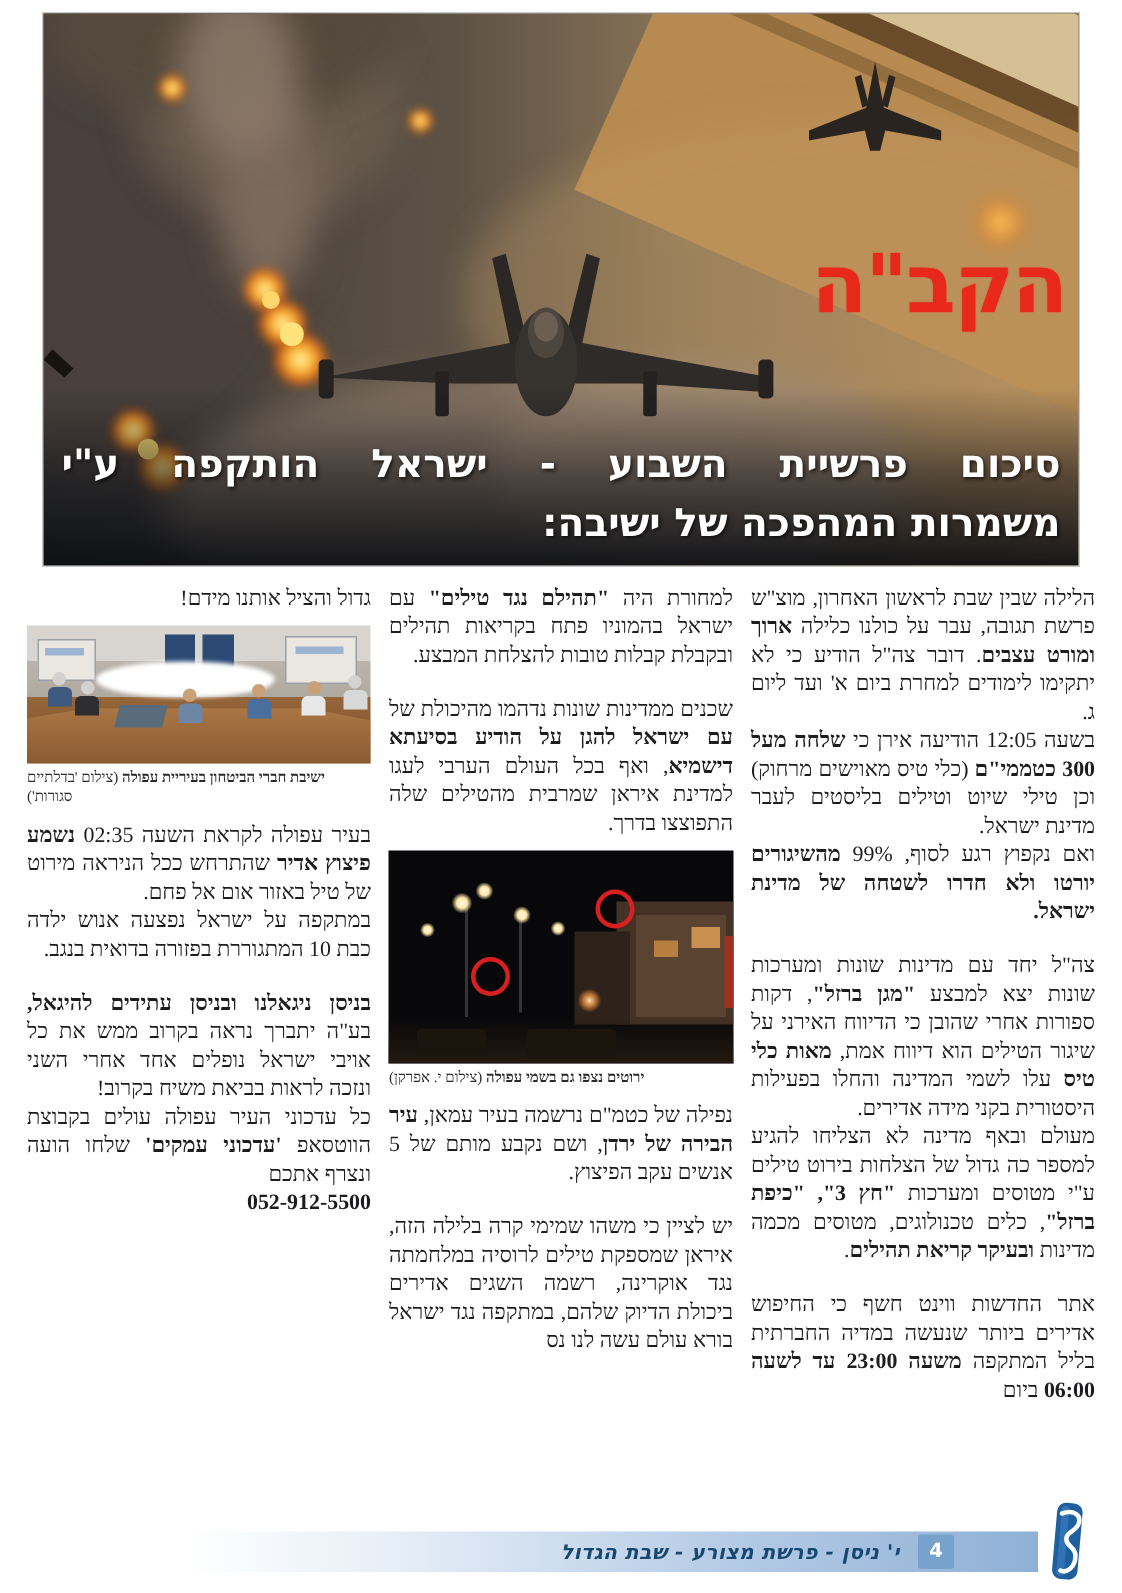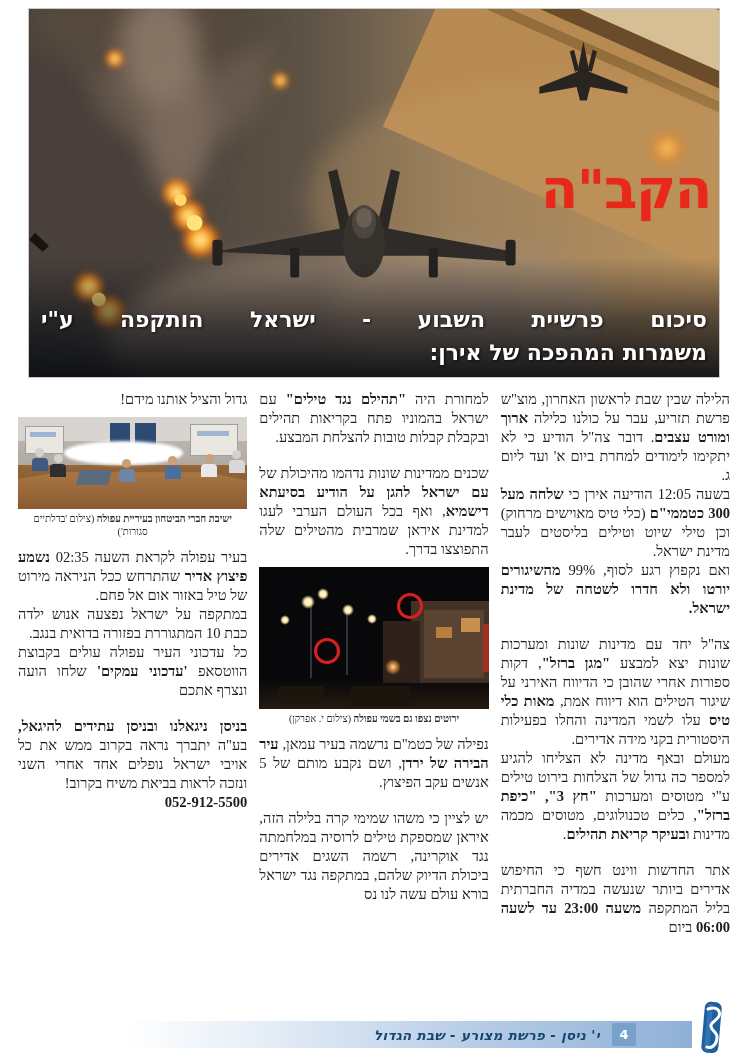--- a/index.html
+++ b/index.html
@@ -20,40 +20,40 @@
   .headline {
     position:absolute; top:148px; right:8px; left:8px;
     text-align:right; color:#e8281b;
     font-family:"DejaVu Sans","Liberation Sans",sans-serif;
     font-weight:800; font-size:54px; line-height:1.22; letter-spacing:-1px;
     text-shadow:0 0 1px #e8281b;
   }
   .subtitle {
     position:absolute; bottom:8px; right:12px; left:12px;
     color:#ffffff; font-family:"DejaVu Sans","Liberation Sans",sans-serif;
-    font-weight:700; font-size:22px; line-height:1.5;
+    font-weight:700; font-size:26px; line-height:1.5;
     text-shadow:1px 1px 3px rgba(0,0,0,.75);
   }
   .subtitle .l1 { text-align:justify; text-align-last:justify; }
   .subtitle .l2 { text-align:left; direction:rtl; text-align:right; }
 
   
   .article {
     position:absolute; top:390px; left:18px; right:18px; bottom:44px;
     display:grid; grid-template-columns:repeat(3,1fr); column-gap:12px;
     direction:rtl; overflow:hidden;
   }
   .col { font-size:14.6px; line-height:19px;font-family:Liberation Serif, serif; }
   .para { text-align:justify; margin:0; }
   .para.gap { margin-top:17px; }
   .para b { font-weight:700; }
 
   .photo { position:relative; width:100%; margin-top:8px; overflow:hidden; }
   .photo-caption { font-size:10px; line-height:13px; margin:3px 0 10px 0; color:#2a2a2a; }
-  .photo-caption .para { text-align:center; }
+  .photo-caption .para { text-align:left; }
 
   
   .photo-meeting { height:92px; background:linear-gradient(#d8d5d0 0%,#d8d5d0 26%,#bab4ac 26%,#b0a9a0 52%,#96653a 52%,#7c5028 100%); }
   .pm-door { position:absolute; background:#2c4a74; }
   .pm-screen { position:absolute; background:#e9e7e0; border:1px solid #9aa0a6; }
   .pm-screen .slide { position:absolute; left:12%; top:20%; width:70%; height:18%; background:#9db4d2; }
   .pm-blur { position:absolute; left:20%; top:26%; width:52%; height:26%; background:#ffffff; border-radius:50%; filter:blur(1.5px); }
   .pm-table { position:absolute; bottom:0; left:0; width:100%; height:40%; background:linear-gradient(#aa7644,#8a5a30); clip-path:polygon(0 18%,18% 0,82% 0,100% 22%,100% 100%,0 100%); }
   .pm-laptop { position:absolute; left:26%; bottom:26%; width:14%; height:16%; background:#5a6b7c; transform:skewX(-14deg); }
   .person { position:absolute; }
@@ -169,29 +169,29 @@
         <ellipse cx="0" cy="-18" rx="8" ry="10" fill="#6a5f52"></ellipse>
       </g>
       <rect x="0" y="250" width="692" height="120" fill="url(#fadeBottom)"></rect>
     </svg>
 
     <div class="headline">
       <div>הקב"ה</div>
     </div>
     <div class="subtitle">
       <div class="l1">סיכום פרשיית השבוע - ישראל הותקפה ע"י</div>
-      <div class="l2">משמרות המהפכה של אירן:</div>
+      <div class="l2">משמרות המהפכה של ישיבה:</div>
     </div>
   </div>
 
   <div class="article">
 
     <div class="col">
       <div>
-          <p class="para"><span>הלילה שבין שבת לראשון האחרון, מוצ"ש פרשת תזריע, עבר על כולנו כלילה </span><b>ארוך ומורט עצבים</b><span>. דובר צה"ל הודיע כי לא יתקימו לימודים למחרת ביום א' ועד ליום ג.</span></p>
+          <p class="para"><span>הלילה שבין שבת לראשון האחרון, מוצ"ש פרשת תגובה, עבר על כולנו כלילה </span><b>ארוך ומורט עצבים</b><span>. דובר צה"ל הודיע כי לא יתקימו לימודים למחרת ביום א' ועד ליום ג.</span></p>
           <p class="para"><span>בשעה 12:05 הודיעה אירן כי </span><b>שלחה מעל 300 כטממי"ם</b><span> (כלי טיס מאוישים מרחוק) וכן טילי שיוט וטילים בליסטים לעבר מדינת ישראל.</span></p>
           <p class="para"><span>ואם נקפוץ רגע לסוף, 99% </span><b>מהשיגורים יורטו ולא חדרו לשטחה של מדינת ישראל.</b></p>
           <p class="para gap"><span>צה"ל יחד עם מדינות שונות ומערכות שונות יצא למבצע </span><b>"מגן ברזל"</b><span>, דקות ספורות אחרי שהובן כי הדיווח האירני על שיגור הטילים הוא דיווח אמת, </span><b>מאות כלי טיס</b><span> עלו לשמי המדינה והחלו בפעילות היסטורית בקני מידה אדירים.</span></p>
           <p class="para"><span>מעולם ובאף מדינה לא הצליחו להגיע למספר כה גדול של הצלחות בירוט טילים ע"י מטוסים ומערכות </span><b>"חץ 3", "כיפת ברזל"</b><span>, כלים טכנולוגים, מטוסים מכמה מדינות </span><b>ובעיקר קריאת תהילים</b><span>.</span></p>
           <p class="para gap"><span>אתר החדשות ווינט חשף כי החיפוש אדירים ביותר שנעשה במדיה החברתית בליל המתקפה </span><b>משעה 23:00 עד לשעה 06:00</b><span> ביום</span></p>
         </div>
     </div>
 
     <div class="col">
       <div>
@@ -268,22 +268,22 @@
             <div class="head gray"></div>
             <div class="body" style="background:#d8d8d8;"></div>
           </div>
       </div>
       <div class="photo-caption">
           <p class="para"><b>ישיבת חברי הביטחון בעיריית עפולה</b><span> (צילום 'בדלתיים סגורות')</span></p>
         </div>
       <div>
           <p class="para"><span>בעיר עפולה לקראת השעה 02:35 </span><b>נשמע פיצוץ אדיר</b><span> שהתרחש ככל הניראה מירוט של טיל באזור אום אל פחם.</span></p>
           <p class="para"><span>במתקפה על ישראל נפצעה אנוש ילדה כבת 10 המתגוררת בפזורה בדואית בנגב.</span></p>
+          <p class="para gap"><b>בניסן ניגאלנו ובניסן עתידים להיגאל,</b><span> בע"ה יתברך נראה בקרוב ממש את כל אויבי ישראל נופלים אחד אחרי השני ונזכה לראות בביאת משיח בקרוב!</span></p>
           <p class="para"><span>כל עדכוני העיר עפולה עולים בקבוצת הווטסאפ </span><b>'עדכוני עמקים'</b><span> שלחו הועה ונצרף אתכם</span></p>
-          <p class="para gap"><b>בניסן ניגאלנו ובניסן עתידים להיגאל,</b><span> בע"ה יתברך נראה בקרוב ממש את כל אויבי ישראל נופלים אחד אחרי השני ונזכה לראות בביאת משיח בקרוב!</span></p>
           <p class="para"><b>052-912-5500</b></p>
         </div>
     </div>
 
   </div>
 
   <div class="footer-bar">
     <span class="page-num">4</span>
     <span class="footer-text">י' ניסן - פרשת מצורע - שבת הגדול</span>
   </div>

